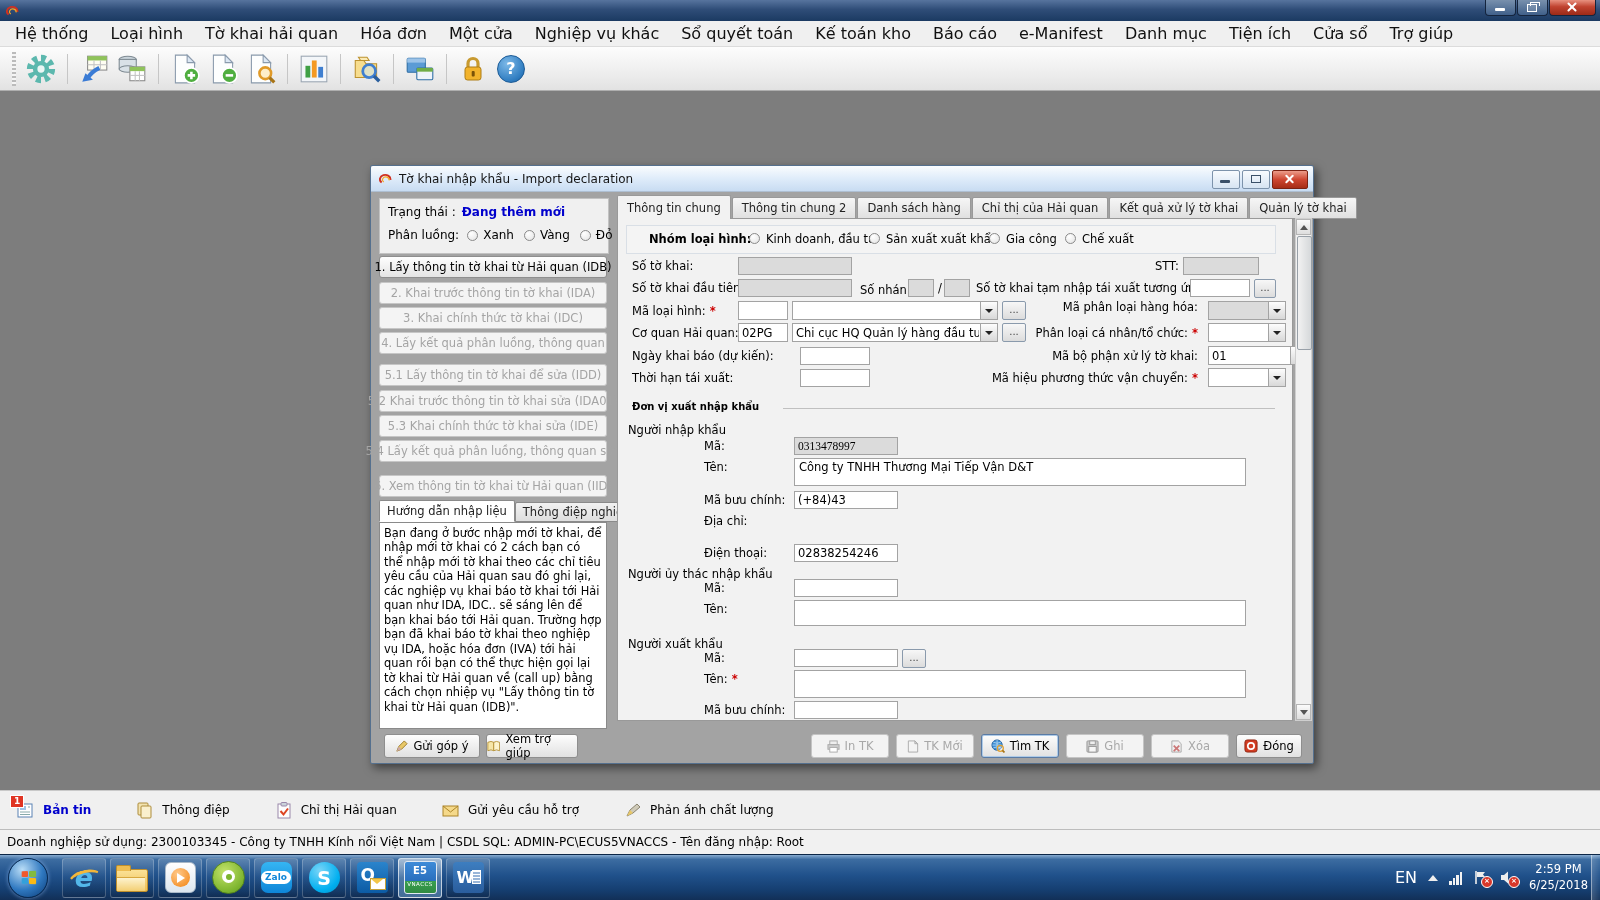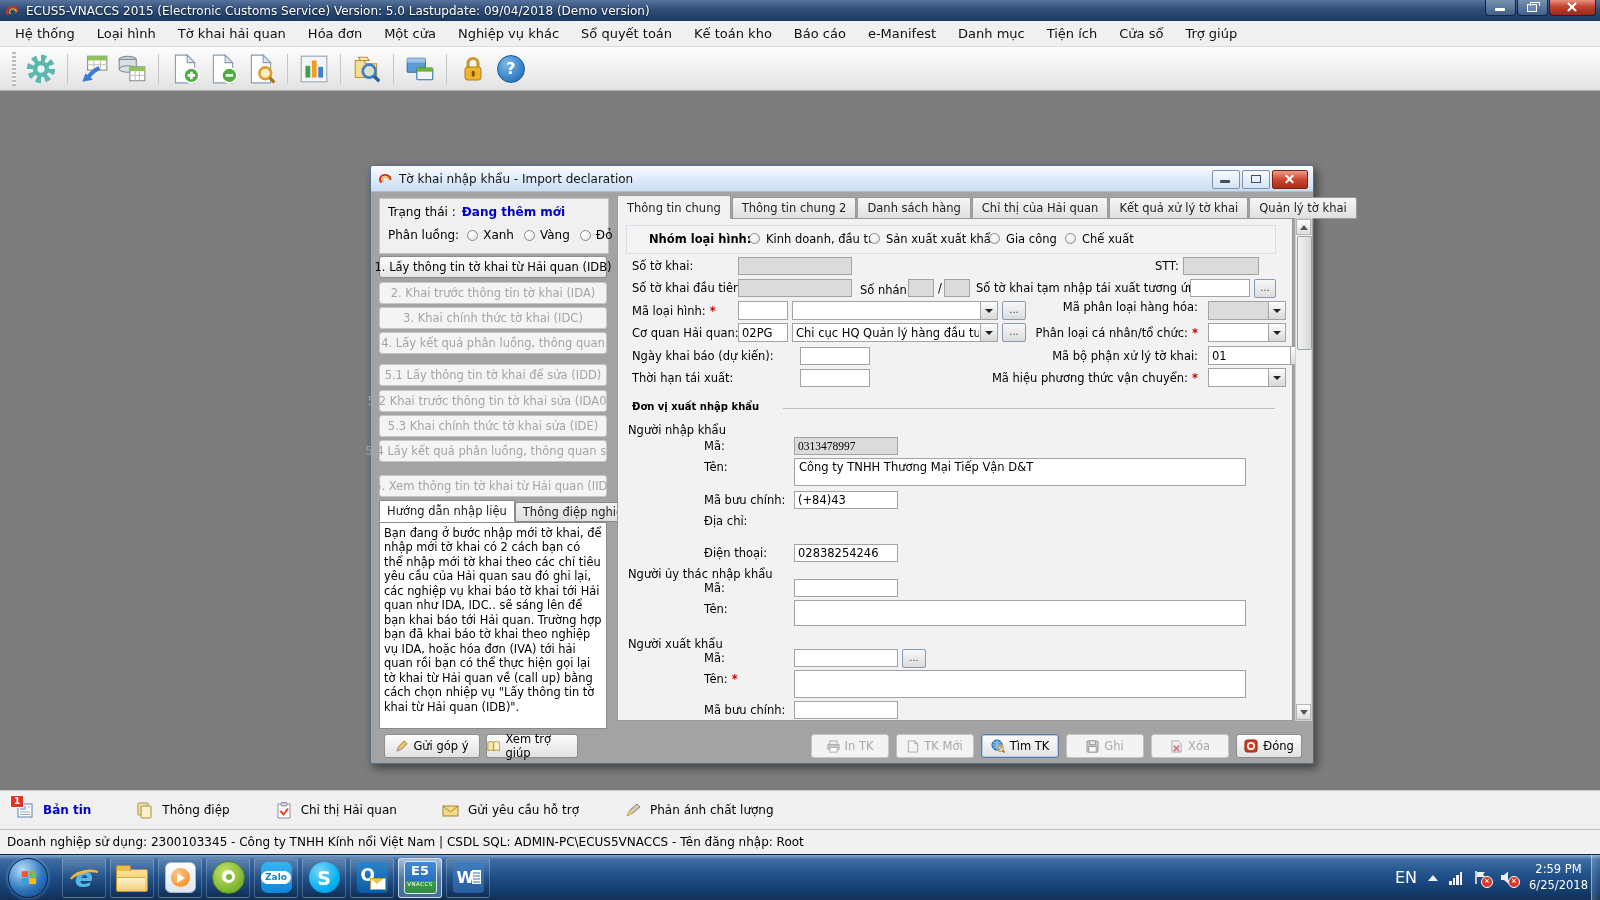--- a/index.html
+++ b/index.html
@@ -16,21 +16,21 @@
   .winbtn.close{width:45px;background:linear-gradient(#e89180,#c04330 45%,#9c2a18)}
   .i-min{position:absolute;left:9px;top:8px;width:10px;height:3px;background:#fff;border-radius:1px}
   .i-rest{position:absolute;left:9px;top:4px;width:8px;height:6px;border:1px solid #fff;background:rgba(255,255,255,.15)}
   .i-rest2{position:absolute;left:12px;top:2px;width:8px;height:3px;border:1px solid #fff;border-bottom:none}
   .i-x1,.i-x2{position:absolute;left:16px;top:6px;width:12px;height:2px;background:#fff;border-radius:1px}
   .i-x1{transform:rotate(45deg)}.i-x2{transform:rotate(-45deg)}
 
   
   .menubar{position:absolute;left:0;top:21px;width:100%;height:26px;background:#f0f0f0;border-bottom:1px solid #dcdcdc;
     display:flex;align-items:center;padding-left:4px;box-sizing:border-box}
-  .menu-item{padding:4px 11px;font-size:13px;color:#101010;white-space:nowrap;cursor:default}
+  .menu-item{padding:4px 11px;font-size:16px;color:#101010;white-space:nowrap;cursor:default}
 
   
   .toolbar{position:absolute;left:0;top:47px;width:100%;height:44px;box-sizing:border-box;
     background:linear-gradient(#fdfdfd,#ebebeb 70%,#e2e2e2);border-bottom:1px solid #aeaeae;
     display:flex;align-items:center;padding-left:12px}
   .tool{width:38px;height:38px;display:flex;align-items:center;justify-content:center}
   .tsep{width:1px;height:30px;background:#c6c6c6;margin:0 7px}
   .grip{width:4px;height:34px;margin-right:6px;background:repeating-linear-gradient(#bbb 0 2px,#f5f5f5 2px 4px)}
   .help-circle{width:26px;height:26px;border-radius:50%;background:radial-gradient(circle at 35% 30%,#7db9e8,#2f7cc0 70%,#1a5a96);
     border:1px solid #1a5a96;color:#fff;font-weight:bold;font-size:16px;display:flex;align-items:center;justify-content:center}
@@ -157,21 +157,21 @@
   .zalo{width:31px;height:31px;border-radius:7px;background:linear-gradient(#35b5f3,#0e86d8);display:flex;align-items:center;justify-content:center}
   .zalo .pill{background:#fff;color:#0e86d8;font-weight:bold;font-size:9px;border-radius:8px;padding:2px 4px;line-height:1}
   .skype{width:31px;height:31px;border-radius:50%;background:radial-gradient(circle at 35% 28%,#79d5f8,#00aff0 65%,#0590c6);
     color:#fff;font-weight:bold;font-size:19px;display:flex;align-items:center;justify-content:center}
   .outlook{width:31px;height:31px;border-radius:4px;background:linear-gradient(#2a84cc,#0c5ba4);position:relative;color:#fff}
   .outlook .o{position:absolute;left:4px;top:3px;font-weight:bold;font-size:17px}
   .outlook .env{position:absolute;right:2px;bottom:3px;width:14px;height:10px;background:#fff;border:1px solid #c7a23a}
   .outlook .env:after{content:"";position:absolute;left:0;top:0;border-left:6px solid transparent;border-right:6px solid transparent;border-top:5px solid #f3c648}
   .e5{width:31px;height:31px;border-radius:3px;overflow:hidden;position:relative;border:1px solid #dfe8f2;
     background:linear-gradient(#3e8bd8 0%,#2a6fbe 60%,#3aa14f 60%,#2f8a42 100%);text-align:center;color:#fff}
-  .e5 .big{display:block;font-weight:bold;font-size:13px;line-height:18px}
+  .e5 .big{display:block;font-weight:bold;font-size:10px;line-height:18px}
   .e5 .sub{display:block;font-size:5.5px;line-height:8px;letter-spacing:.5px}
   .word{width:31px;height:31px;border-radius:4px;background:linear-gradient(#3d7ec0,#2a5d9d);position:relative;color:#fff}
   .word .w{position:absolute;left:4px;top:6px;font-weight:bold;font-size:16px}
   .word .lines{position:absolute;right:3px;top:8px;width:9px;height:14px;background:#fff}
   .word .lines:after{content:"";position:absolute;left:1px;top:2px;width:7px;height:1.5px;background:#9ab6d8;
     box-shadow:0 3px 0 #9ab6d8,0 6px 0 #9ab6d8,0 9px 0 #9ab6d8}
   .tray{position:absolute;right:12px;top:0;bottom:0;display:flex;align-items:center;gap:11px;color:#fff}
   .tray .lang{font-size:16px}
   .tray .up{width:0;height:0;border-left:5px solid transparent;border-right:5px solid transparent;border-bottom:6px solid #eee}
   .bars{display:flex;align-items:flex-end;gap:1px;height:14px}
@@ -186,21 +186,20 @@
 </head>
 <body>
 
 <div class="screen">
 
   <div class="titlebar">
     <svg width="14" height="14" viewBox="0 0 16 16">
       <path d="M3 12 A 6 5 0 1 1 13 9" fill="none" stroke="#d03020" stroke-width="2.2"></path>
       <path d="M5.5 11.5 A 3.8 3.2 0 1 1 11.5 9.5" fill="none" stroke="#f5a623" stroke-width="1.4"></path>
     </svg>
-    <span class="title">ECUS5-VNACCS 2015 (Electronic Customs Service) Version: 5.0 Lastupdate: 09/04/2018 (Demo version)</span>
     <div class="winbtns">
       <div class="winbtn">
           <span class="i-min"></span>
         </div>
       <div class="winbtn">
           <span class="i-rest2"></span>
           <span class="i-rest"></span>
         </div>
       <div class="winbtn close">
           <span class="i-x1"></span>

